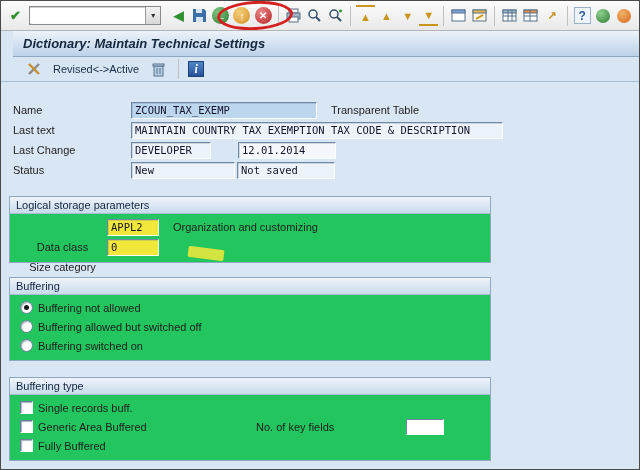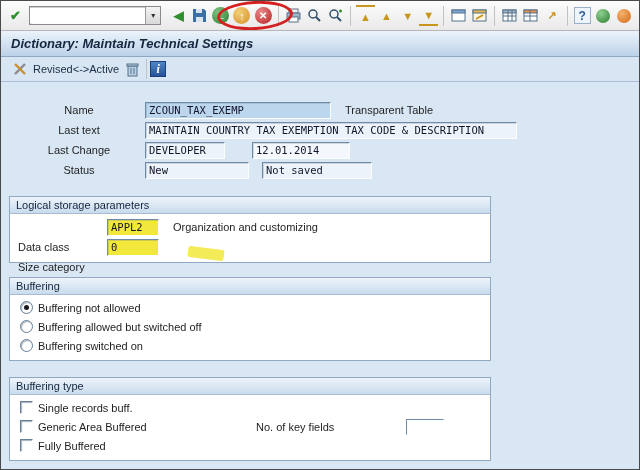--- a/index.html
+++ b/index.html
@@ -79,63 +79,65 @@
     transform: rotate(-3deg);
     pointer-events: none; z-index: 20;
   }
   
   .titlebar {
     height: 26px;
     background: linear-gradient(#ecf3fb, #bcd2e8);
     border-bottom: 1px solid #8fa8c2;
     display: flex; align-items: center;
     padding-left: 10px;
+    margin-left: 12px;
   }
   .titlebar .t {
     font-size: 13px; font-weight: bold; font-style: italic; color: #15263f;
   }
   
   .app-toolbar {
     height: 25px;
     background: #d8e6f3;
     border-bottom: 1px solid #aabfd4;
     display: flex; align-items: center;
-    padding-left: 8px; 
+    padding-left: 22px; gap: 6px;
   }
   .app-btn { color: #1c2c44; cursor: default; padding: 2px 3px; }
   .info-sq {
     width: 16px; height: 16px; background: linear-gradient(#4f86c6, #28529c);
     border: 1px solid #1d3f78; color: #fff;
     font-family: "Liberation Serif", serif; font-weight: bold; font-style: italic;
     display: flex; align-items: center; justify-content: center; font-size: 12px;
   }
   
   .content { padding-top: 18px; position: relative; }
   .frow { display: flex; align-items: center; height: 20px; padding-left: 12px; }
-  .flabel { width: 132px; color: #1e1e1e; text-align: center; }
+  .flabel { width: 118px; color: #1e1e1e; }
   .tfield {
     height: 17px;
     background: #edf3fa;
     border: 1px solid;
     border-color: #6f8aa5 #fdfdfd #fdfdfd #6f8aa5;
     box-shadow: inset 1px 1px 0 rgba(100,120,140,.25);
     font-family: "DejaVu Sans Mono", monospace;
     font-size: 10.5px; color: #14142a;
     padding: 0 3px;
     display: flex; align-items: center;
     white-space: nowrap; overflow: hidden;
   }
   .name-sel { background: #bcd6ee; text-align: right; }
   .hl-yellow { background: #f2e73b; }
   .after-text { margin-left: 14px; color: #1e1e1e; }
   
   .gbox {
     width: 482px; margin-left: 8px;
     border: 1px solid #90a9c1;
-    background: #ffffff;
+    background: #22c55e;
+    text-align: center;
   }
   .gbox-title {
     height: 17px;
     background: linear-gradient(#eef4fb, #c9dbec);
     border-bottom: 1px solid #a7bcd1;
     display: flex; align-items: center;
     padding-left: 6px; color: #15263f;
   }
   .grow { display: flex; align-items: center; height: 20px; padding-left: 8px; position: relative; }
   .g-label { width: 89px; color: #1e1e1e; margin-top: 40px; }
@@ -318,21 +320,21 @@
 
     <div class="frow">
       <span class="flabel">Last Change</span>
       <span class="tfield" style="width:80px;">DEVELOPER</span>
       <span class="tfield" style="width:98px; margin-left:27px; background:#f4f8fc;">12.01.2014</span>
     </div>
 
     <div class="frow">
       <span class="flabel">Status</span>
       <span class="tfield" style="width:104px;">New</span>
-      <span class="tfield" style="width:110px; margin-left:13px;">Not saved</span>
+      <span class="tfield" style="width:98px; margin-left:2px;">Not saved</span>
     </div>
 
     <div class="gbox mt16">
       <div class="gbox-title">Logical storage parameters</div>
       <div class="gbox-pad">
         <div class="grow">
           <span class="g-label">Data class</span>
           <span class="tfield hl-yellow" style="width:52px;">APPL2</span>
           <span class="after-text">Organization and customizing</span>
         </div>

